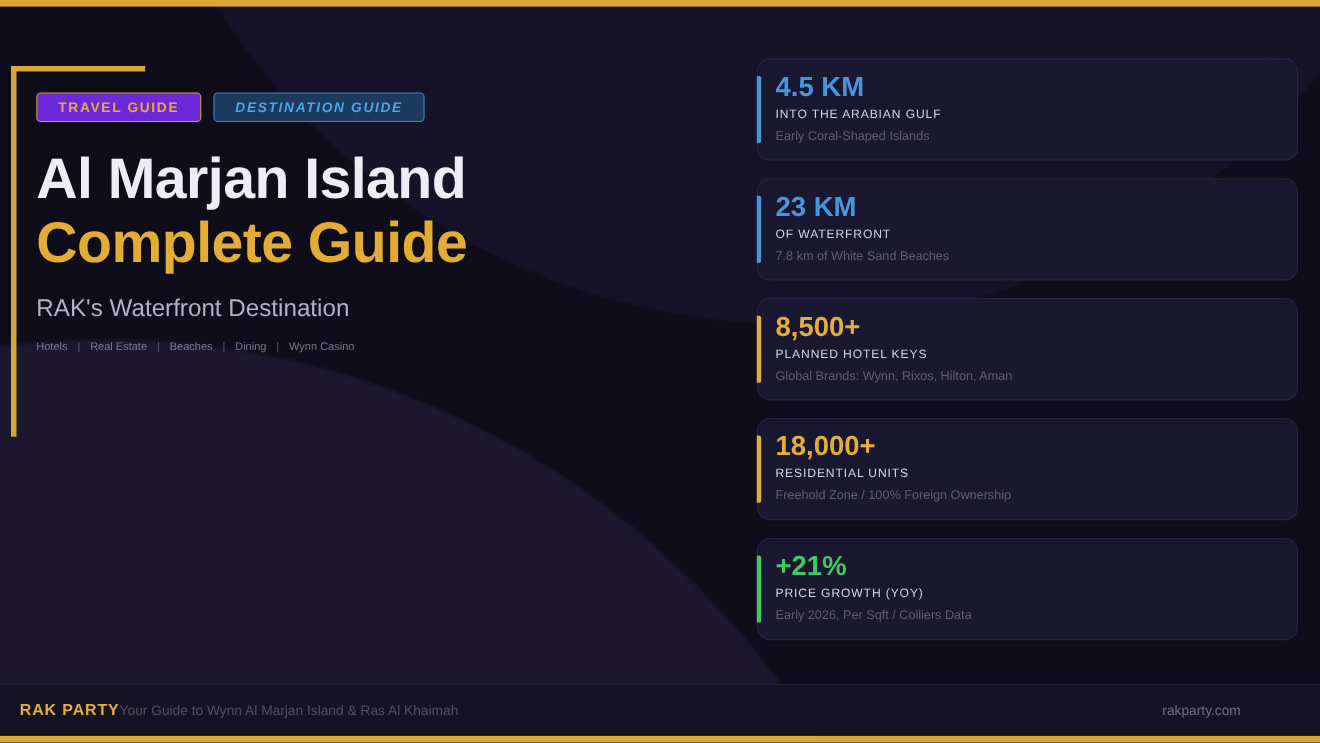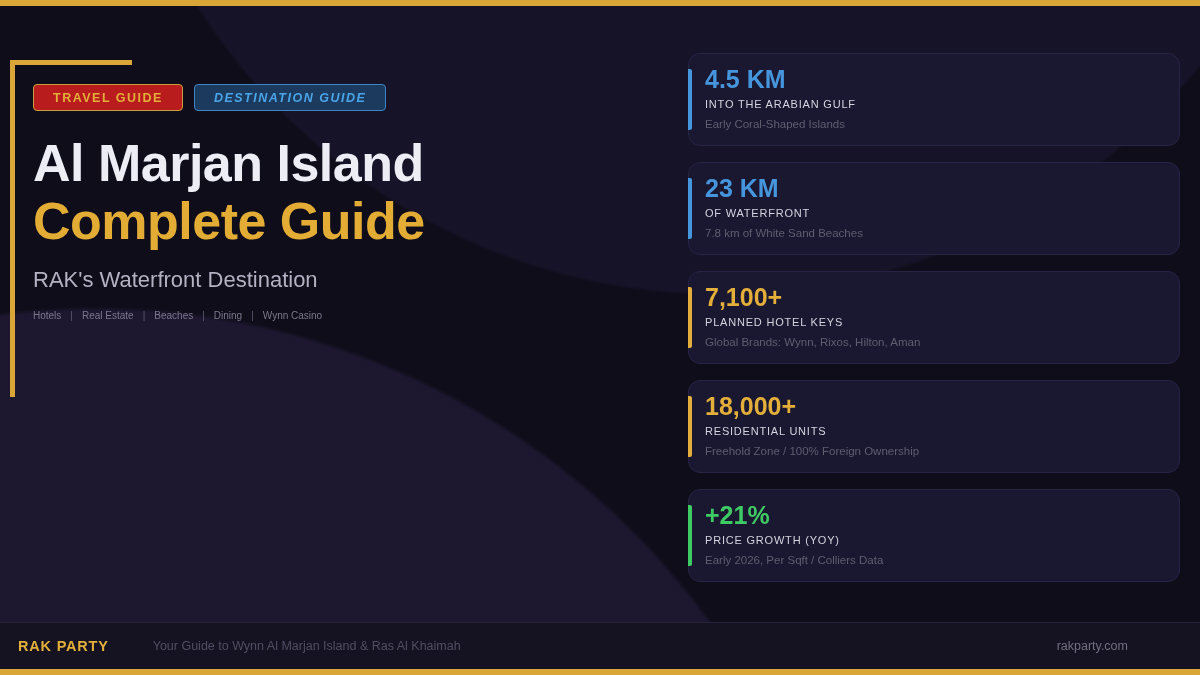--- a/index.html
+++ b/index.html
@@ -21,21 +21,21 @@
 
   .bracket-v{position:absolute;left:10px;top:60px;width:5px;height:337px;background:var(--gold);}
   .bracket-h{position:absolute;left:10px;top:60px;width:122px;height:5px;background:var(--gold);}
 
   .hero{position:absolute;left:33px;top:84px;width:640px;}
   .badge-row{display:flex;gap:11px;}
   .badge{
     box-sizing:border-box;height:27px;display:inline-flex;align-items:center;
     padding:0 19px;border-radius:4px;font-size:12.5px;font-weight:bold;letter-spacing:1.5px;
   }
-  .badge.travel{background:#b91c1c;border:1.5px solid #c89d3d;color:var(--gold-text);}
+  .badge.travel{background:#6d28d9;border:1.5px solid #c89d3d;color:var(--gold-text);}
   .badge.destination{background:#1c3a5e;border:1.5px solid #3d85c4;color:#4aa4e8;font-style:italic;}
 
   .title{margin:23px 0 0;font-size:52px;line-height:1.12;font-weight:bold;letter-spacing:-0.5px;}
   .title .line1{color:#ededf5;display:block;}
   .title .line2{color:#e3ac35;display:block;}
   .subtitle{margin-top:17px;font-size:22px;color:#b3b1c2;}
   .breadcrumb{margin-top:17px;font-size:10px;color:#7b788c;}
   .breadcrumb .sep{margin:0 9px;color:#5b5870;}
 
   .stats{position:absolute;left:688px;top:53px;width:492px;display:flex;flex-direction:column;gap:16px;}
@@ -49,21 +49,21 @@
   .stat-value{font-size:25px;font-weight:bold;color:var(--accent);line-height:1.15;}
   .stat-label{margin-top:4px;font-size:11px;letter-spacing:0.8px;color:#d3d4e0;}
   .stat-sub{margin-top:8px;font-size:11.5px;color:#605d71;}
 
   .footer{
     position:absolute;left:0;right:0;bottom:6px;height:47px;box-sizing:border-box;
     background:#151221;border-top:1px solid #25223a;
     display:flex;align-items:center;padding:0 72px 0 18px;text-align:center;
   }
   .footer .brand{color:var(--gold-text);font-weight:bold;font-size:14.5px;letter-spacing:0.8px;}
-  .footer .tagline{margin-left:44px;font-size:12.5px;color:#514e63;}
+  .footer .tagline{font-size:12.5px;color:#514e63;}
   .footer .site{margin-left:auto;font-size:12.5px;color:#716f80;}
 </style>
 </head>
 <body>
 
 <div class="gold-bar top"></div>
 
 <div class="bracket-h"></div>
 <div class="bracket-v"></div>
 
@@ -90,21 +90,21 @@
     <div class="stat-sub">Early Coral-Shaped Islands</div>
   </div>
   <div class="stat-card" style="--accent: #4596dd;">
     <div class="stat-accent"></div>
     <div class="stat-value">23 KM</div>
     <div class="stat-label">OF WATERFRONT</div>
     <div class="stat-sub">7.8 km of White Sand Beaches</div>
   </div>
   <div class="stat-card" style="--accent: #e3af3a;">
     <div class="stat-accent"></div>
-    <div class="stat-value">7,100+</div>
+    <div class="stat-value">8,500+</div>
     <div class="stat-label">PLANNED HOTEL KEYS</div>
     <div class="stat-sub">Global Brands: Wynn, Rixos, Hilton, Aman</div>
   </div>
   <div class="stat-card" style="--accent: #e3af3a;">
     <div class="stat-accent"></div>
     <div class="stat-value">18,000+</div>
     <div class="stat-label">RESIDENTIAL UNITS</div>
     <div class="stat-sub">Freehold Zone / 100% Foreign Ownership</div>
   </div>
   <div class="stat-card" style="--accent: #3ecb63;">

